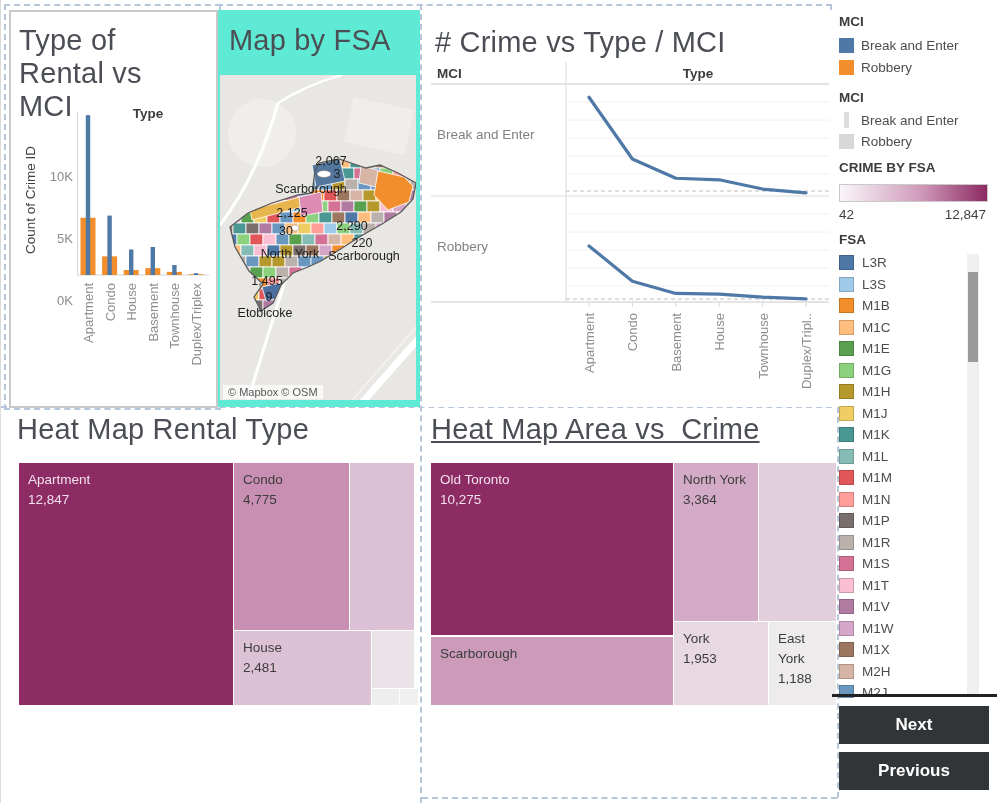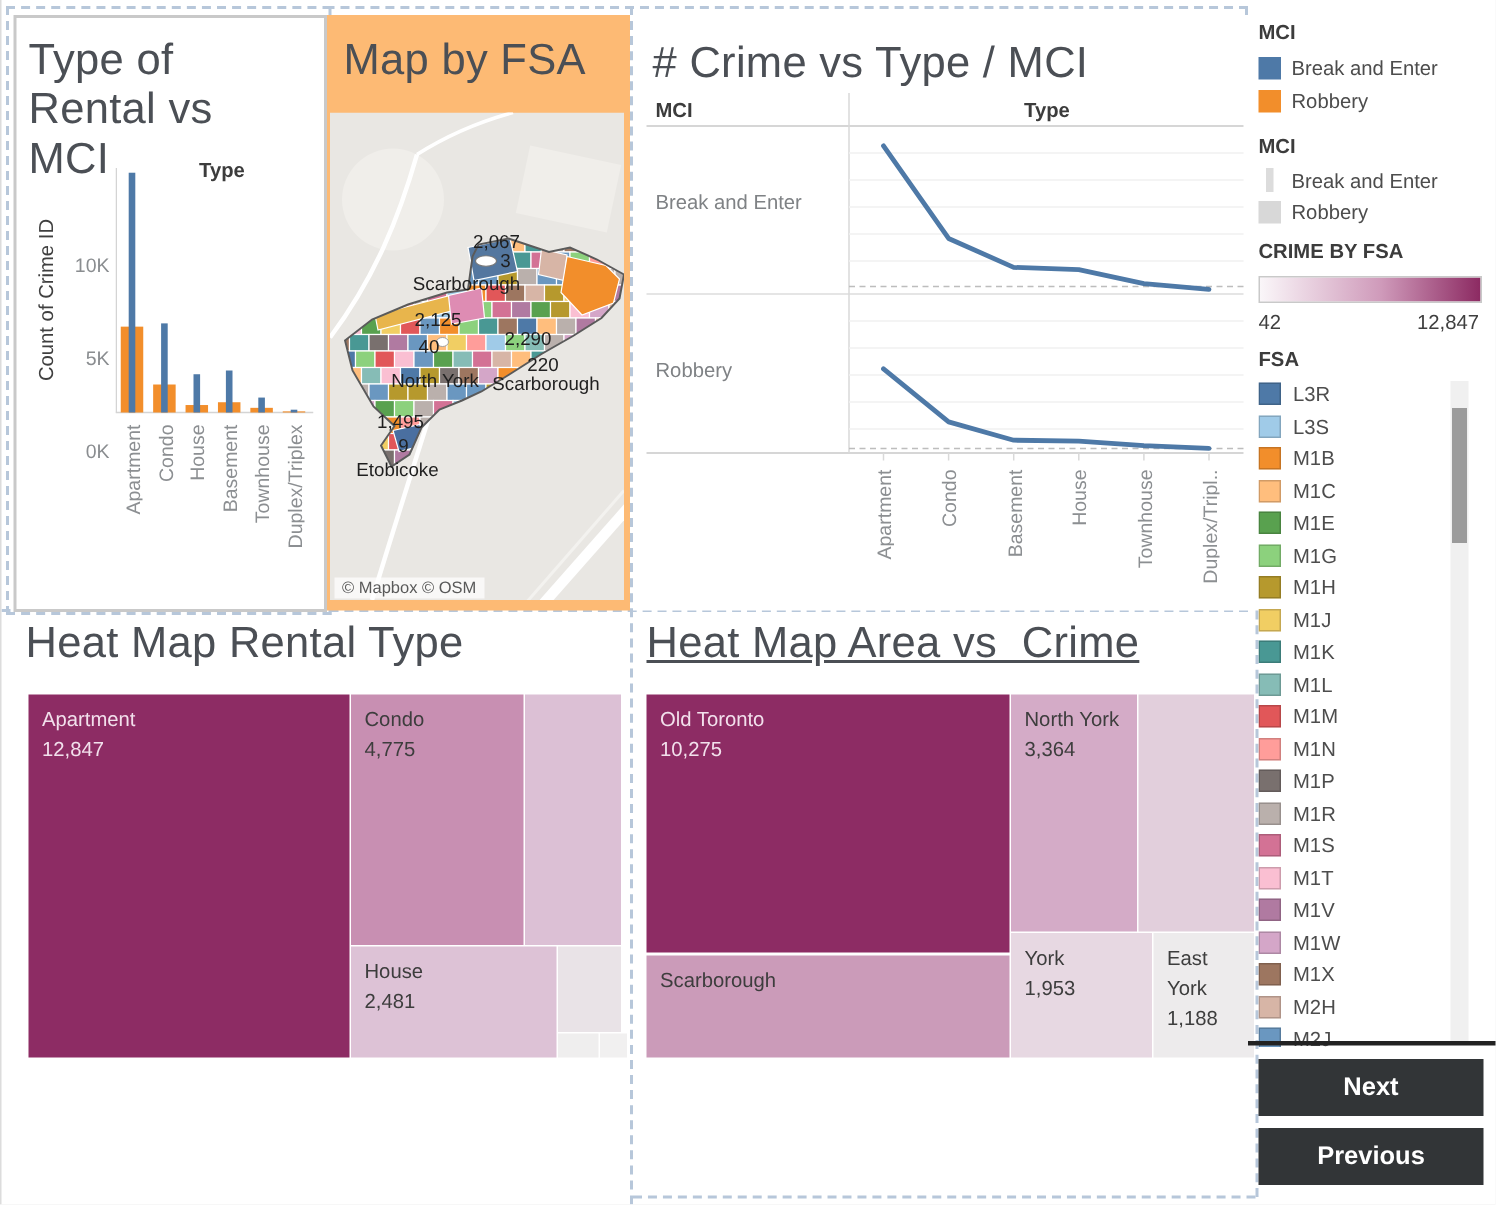--- a/index.html
+++ b/index.html
@@ -66,21 +66,21 @@
     <div id="bar-cats">
         <div class="vcat" style="left:70px;top:383px;width:112px;">Apartment</div>
         <div class="vcat" style="left:91.6px;top:383px;width:112px;">Condo</div>
         <div class="vcat" style="left:113.2px;top:383px;width:112px;">House</div>
         <div class="vcat" style="left:134.8px;top:383px;width:112px;">Basement</div>
         <div class="vcat" style="left:156.4px;top:383px;width:112px;">Townhouse</div>
         <div class="vcat" style="left:178px;top:383px;width:112px;">Duplex/Triplex</div>
       </div>
   </div>
 
-  <div class="abs" id="panel-map" style="left:217px;top:10px;width:202px;height:397px;background:#fdba74;">
+  <div class="abs" id="panel-map" style="left:217px;top:10px;width:202px;height:397px;background:#5eead4;">
     <div class="panel-title" style="left:11px;top:14px;">Map by FSA</div>
     <svg id="map-svg" style="position:absolute;left:2px;top:65px;" width="196" height="325" viewBox="0 0 196 325">
       <rect x="0" y="0" width="196" height="325" fill="#e9e7e3"></rect>
       <circle cx="42" cy="58" r="34" fill="#f0eeea"></circle>
       <rect x="128" y="28" width="62" height="46" fill="#f0eeea" transform="rotate(12 159 51)"></rect>
       <path d="M28,325 C60,220 80,160 96,110" stroke="#ffffff" stroke-width="3" fill="none"></path>
       <path d="M0,150 C30,110 46,70 58,28" stroke="#ffffff" stroke-width="3" fill="none"></path>
       <path d="M58,28 C80,14 100,6 122,0" stroke="#ffffff" stroke-width="2.4" fill="none"></path>
       <path d="M140,330 L200,262" stroke="#ffffff" stroke-width="7" fill="none"></path>
       <path d="M128,330 L196,252" stroke="#f3f2ef" stroke-width="2" fill="none"></path>
@@ -334,21 +334,21 @@
       <path d="M92,90 L120,84 L125,106 L96,112 Z" fill="#54779f" stroke="#fff" stroke-width="0.8"></path>
       <ellipse cx="104" cy="99" rx="7" ry="3.5" fill="#ffffff" stroke="#777" stroke-width="0.7"></ellipse>
       <ellipse cx="75" cy="153" rx="4" ry="3" fill="#ffffff" stroke="#999" stroke-width="0.6"></ellipse>
       <path d="M10,152 L28,138 L52,128 L78,120 L92,118 L95,96 L99,88 L119,84 L125,86 L146,93 L160,90 L178,98 L196,108 L193,124 L181,137 L162,149 L141,161 L119,175 L101,186 L88,192 L73,198 L61,210 L53,228 L41,236 L34,222 L43,209 L29,196 L15,172 Z" fill="none" stroke="#5a5a5a" stroke-width="1.3"></path>
     </svg>
     <div id="map-labels" class="abs" style="left:2px;top:65px;width:196px;height:325px;">
         <div class="map-lab" style="left:111px;top:86px;">2,067</div>
         <div class="map-lab" style="left:117px;top:99px;">3</div>
         <div class="map-lab" style="left:91px;top:114px;">Scarborough</div>
         <div class="map-lab" style="left:72px;top:138px;">2,125</div>
-        <div class="map-lab" style="left:66px;top:156px;">40</div>
+        <div class="map-lab" style="left:66px;top:156px;">30</div>
         <div class="map-lab" style="left:132px;top:151px;">2,290</div>
         <div class="map-lab" style="left:142px;top:168px;">220</div>
         <div class="map-lab" style="left:70px;top:179px;">North York</div>
         <div class="map-lab" style="left:144px;top:181px;">Scarborough</div>
         <div class="map-lab" style="left:47px;top:206px;">1,495</div>
         <div class="map-lab" style="left:49px;top:222px;">9</div>
         <div class="map-lab" style="left:45px;top:238px;">Etobicoke</div>
       </div>
     <div class="attrib" style="left:5px;bottom:8px;">© Mapbox © OSM</div>
   </div>

